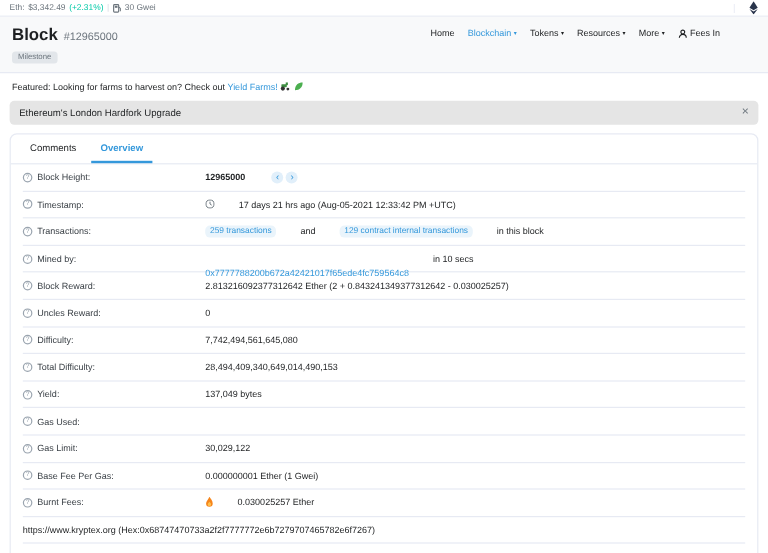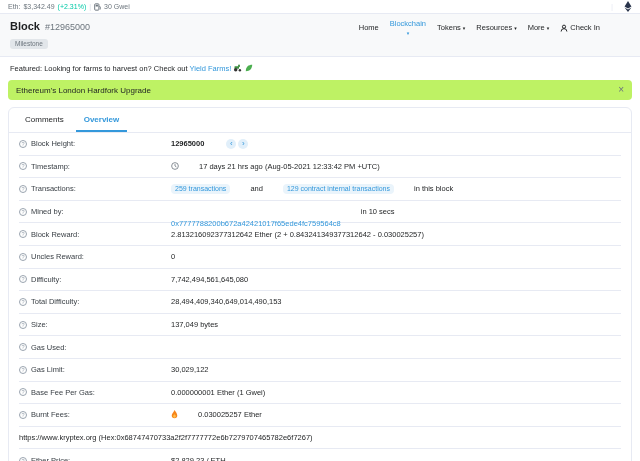--- a/index.html
+++ b/index.html
@@ -8,37 +8,37 @@
   a { text-decoration:none; }
 
   
   .topbar { display:flex; justify-content:space-between; align-items:center;
     height:14px; padding:0 8px; border-bottom:1px solid #e7eaf3; background:#fff; }
   .topbar-left { font-size:7px; color:#6c757d; display:flex; align-items:center; gap:3px; }
   .price-change { color:#00c9a7; }
   .tb-sep { color:#d5dae2; }
   .topnav { display:flex; align-items:center; gap:11px; font-size:7.5px; }
   .nav-item { color:#1e2022; cursor:pointer; display:flex; align-items:center; gap:2px;margin-top:42px; }
-  .nav-item.active { color:#3498db;flex-direction:column; }
+  .nav-item.active { color:#3498db; }
   .nav-caret { font-size:5px; color:inherit; }
   .nav-divider { color:#e7eaf3; font-size:8px; }
   .signin { display:flex; align-items:center; gap:2px; }
 
   
   .page-header { background:#f8f9fa; border-bottom:1px solid #e7eaf3; padding:6px 8px 6px 10px; }
   .ph-titleline { display:flex; align-items:baseline; gap:5px; }
-  .ph-title { font-size:11px; font-weight:bold; color:#1e2022; }
+  .ph-title { font-size:14px; font-weight:bold; color:#1e2022; }
   .ph-number { font-size:9px; color:#6c757d; }
   .badge { display:inline-block; margin-top:4px; background:#e2e6ea; color:#6c757d;
     font-size:6.5px; padding:1.5px 5px; border-radius:3px; }
 
   
   .featured { padding:7px 10px 0 10px; font-size:7.5px; color:#1e2022; }
   .featured a { color:#3498db; }
-  .banner { margin:7px 8px 0 8px; background:#bef264; border-radius:4px;
+  .banner { margin:7px 8px 0 8px; background:#e5e5e5; border-radius:4px;
     display:flex; justify-content:space-between; align-items:flex-end;
     padding:5px 8px; font-size:8px; color:#1e2022; cursor:pointer; }
   .banner-close { color:#6c757d; font-size:10px; line-height:1; cursor:pointer; }
 
   
   .card { margin:7px 8px 0 8px; background:#fff; border:1px solid #e7eaf3;
     border-radius:6px 6px 0 0; }
   .card-tabs { display:flex; gap:4px; border-bottom:1px solid #e7eaf3; padding:0 8px; }
   .tab { font-size:8px; padding:7px 8px 6px 8px; cursor:pointer; color:#1e2022;
     border-bottom:2px solid transparent; }
@@ -105,21 +105,21 @@
           <span class="nav-caret">▾</span>
         </span>
       </span>
     <span class="nav-item signin">
       <span class="icn">
         <svg width="8" height="8" viewBox="0 0 10 10">
             <circle cx="5" cy="3.4" r="2" fill="none" stroke="#1e2022" stroke-width="1.2"></circle>
             <path d="M1.4 9.4 a3.6 3.6 0 0 1 7.2 0" fill="none" stroke="#1e2022" stroke-width="1.2"></path>
           </svg>
       </span>
-      <span>Check In</span>
+      <span>Fees In</span>
     </span>
     <span class="nav-divider">|</span>
     <span class="icn">
       <svg width="8" height="11" viewBox="0 0 10 14">
           <polygon points="5,0 9.4,7 5,9.6 0.6,7" fill="#29344b"></polygon>
           <polygon points="5,10.8 9.4,8.2 5,14 0.6,8.2" fill="#29344b"></polygon>
         </svg>
     </span>
   </div>
 </div>
@@ -239,21 +239,21 @@
           <span class="qicon">?</span>
           <span>Total Difficulty:</span>
         </div>
         <div class="row-value">
           <span class="v-text">28,494,409,340,649,014,490,153</span>
         </div>
       </div>
       <div class="row">
         <div class="row-label">
           <span class="qicon">?</span>
-          <span>Size:</span>
+          <span>Yield:</span>
         </div>
         <div class="row-value">
           <span class="v-text">137,049 bytes</span>
         </div>
       </div>
       <div class="row">
         <div class="row-label">
           <span class="qicon">?</span>
           <span>Gas Used:</span>
         </div>

